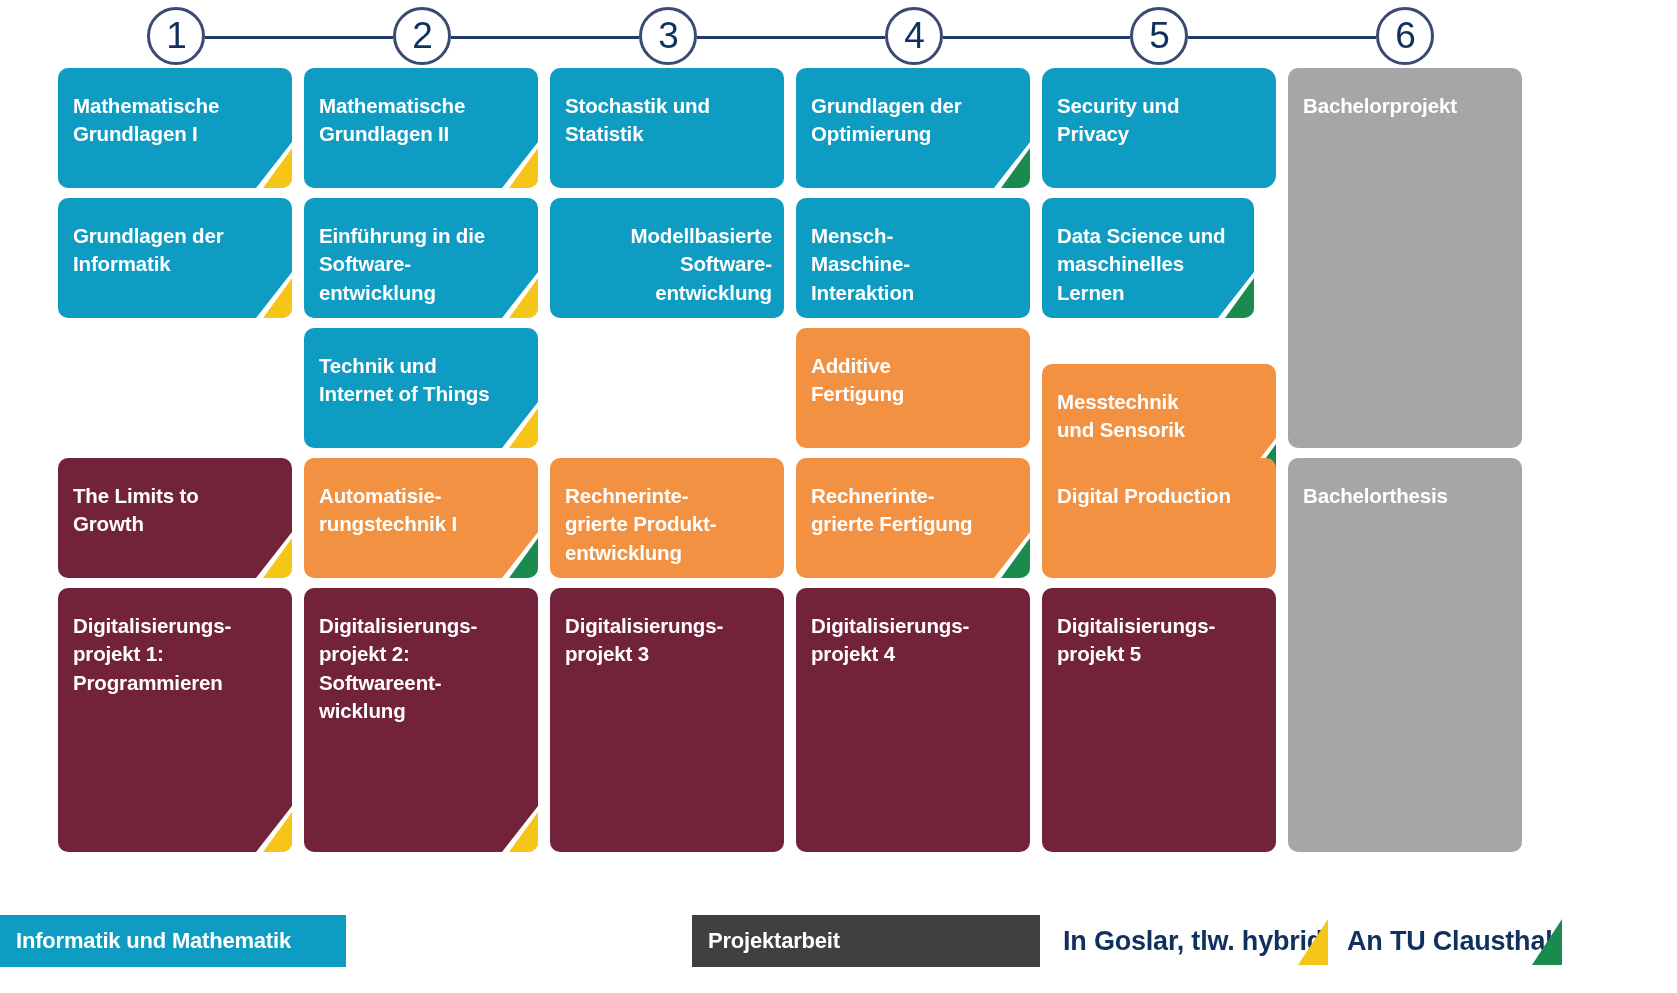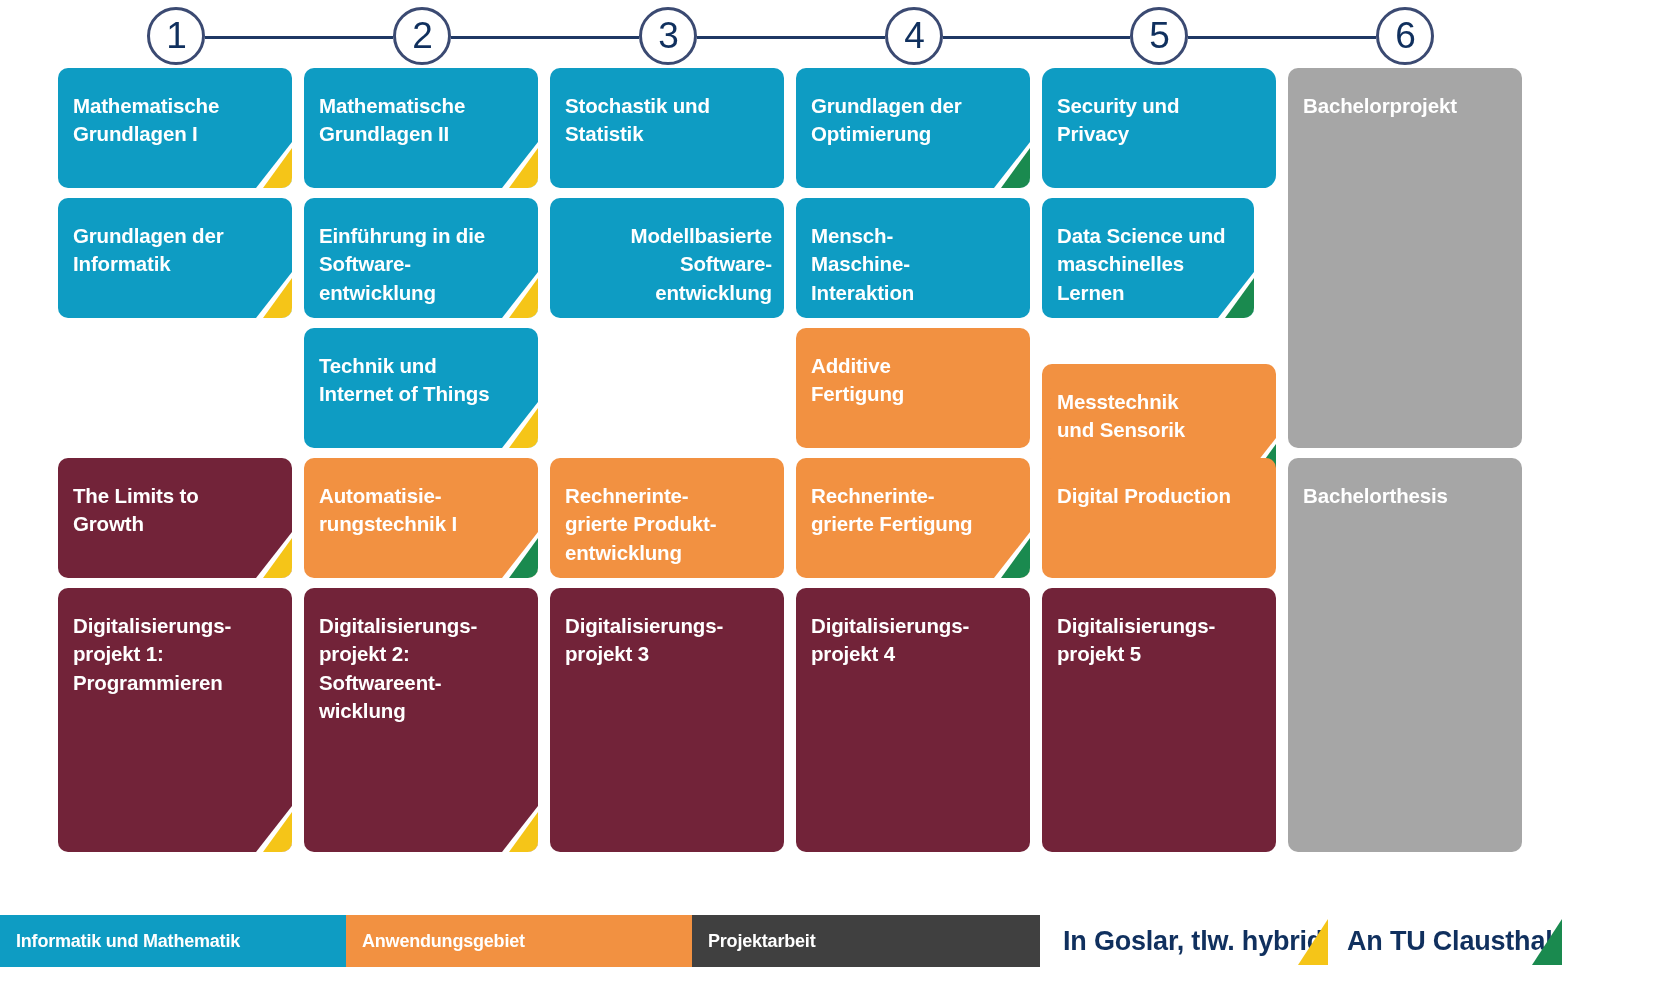--- a/index.html
+++ b/index.html
@@ -97,21 +97,21 @@
     left: 0;
     top: 915px;
     width: 1677px;
     height: 52px;
   }
   .legend-swatch {
     position: absolute;
     top: 0;
     height: 52px;
     color: #ffffff;
-    font-size: 18px;
+    font-size: 22px;
     font-weight: bold;
     line-height: 52px;
     padding-left: 16px;
     letter-spacing: -0.2px;
     white-space: nowrap;
   }
   .legend-mark {
     position: absolute;
     top: 0;
     height: 52px;
@@ -329,21 +329,20 @@
       <div class="card c-gray" style="left: 1230px; top: 0px; width: 234px; height: 380px;">
         <div class="label">Bachelorprojekt</div>
       </div>
       <div class="card c-gray" style="left: 1230px; top: 390px; width: 234px; height: 394px;">
         <div class="label">Bachelorthesis</div>
       </div>
     </div>
 
   <div id="legend">
       <div class="legend-swatch" style="left: 0px; width: 346px; background: rgb(14, 156, 195);">Informatik und Mathematik</div>
-      <div class="legend-swatch" style="left: 346px; width: 346px; background: rgb(242, 145, 65);">Anwendungsgebiet</div>
       <div class="legend-swatch" style="left: 692px; width: 348px; background: #404040;">Projektarbeit</div>
       <div class="legend-mark" style="left: 1063px;">In Goslar, tlw. hybrid</div>
       <div class="legend-tri" style="left: 1294px;"><svg width="34" height="46" viewBox="0 0 34 46">
           <polygon points="34,0 34,46 4,46" fill="#f5c518"></polygon>
         </svg></div>
       <div class="legend-mark" style="left: 1347px;">An TU Clausthal</div>
       <div class="legend-tri" style="left: 1528px;"><svg width="34" height="46" viewBox="0 0 34 46">
           <polygon points="34,0 34,46 4,46" fill="#1a8a4f"></polygon>
         </svg></div>
     </div>

